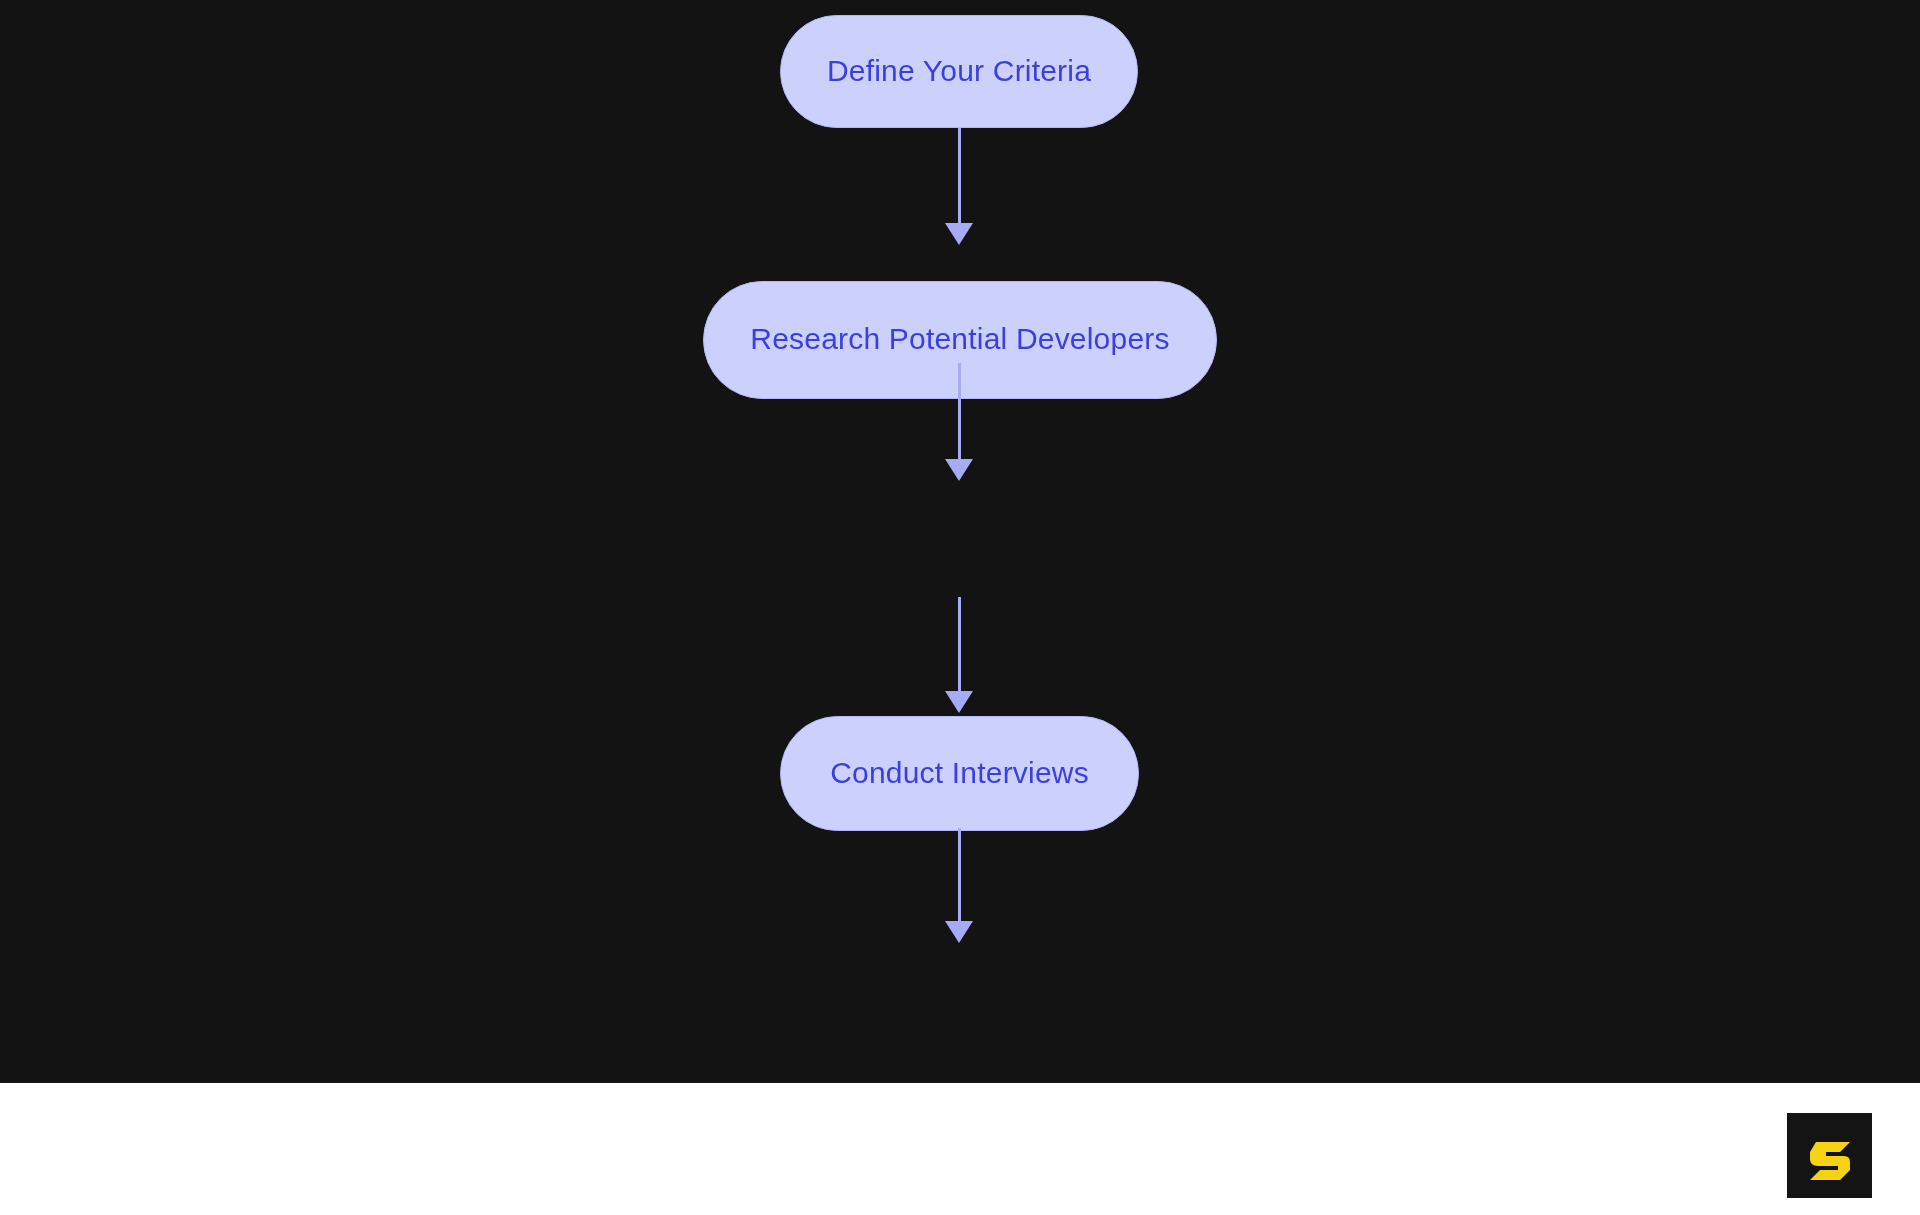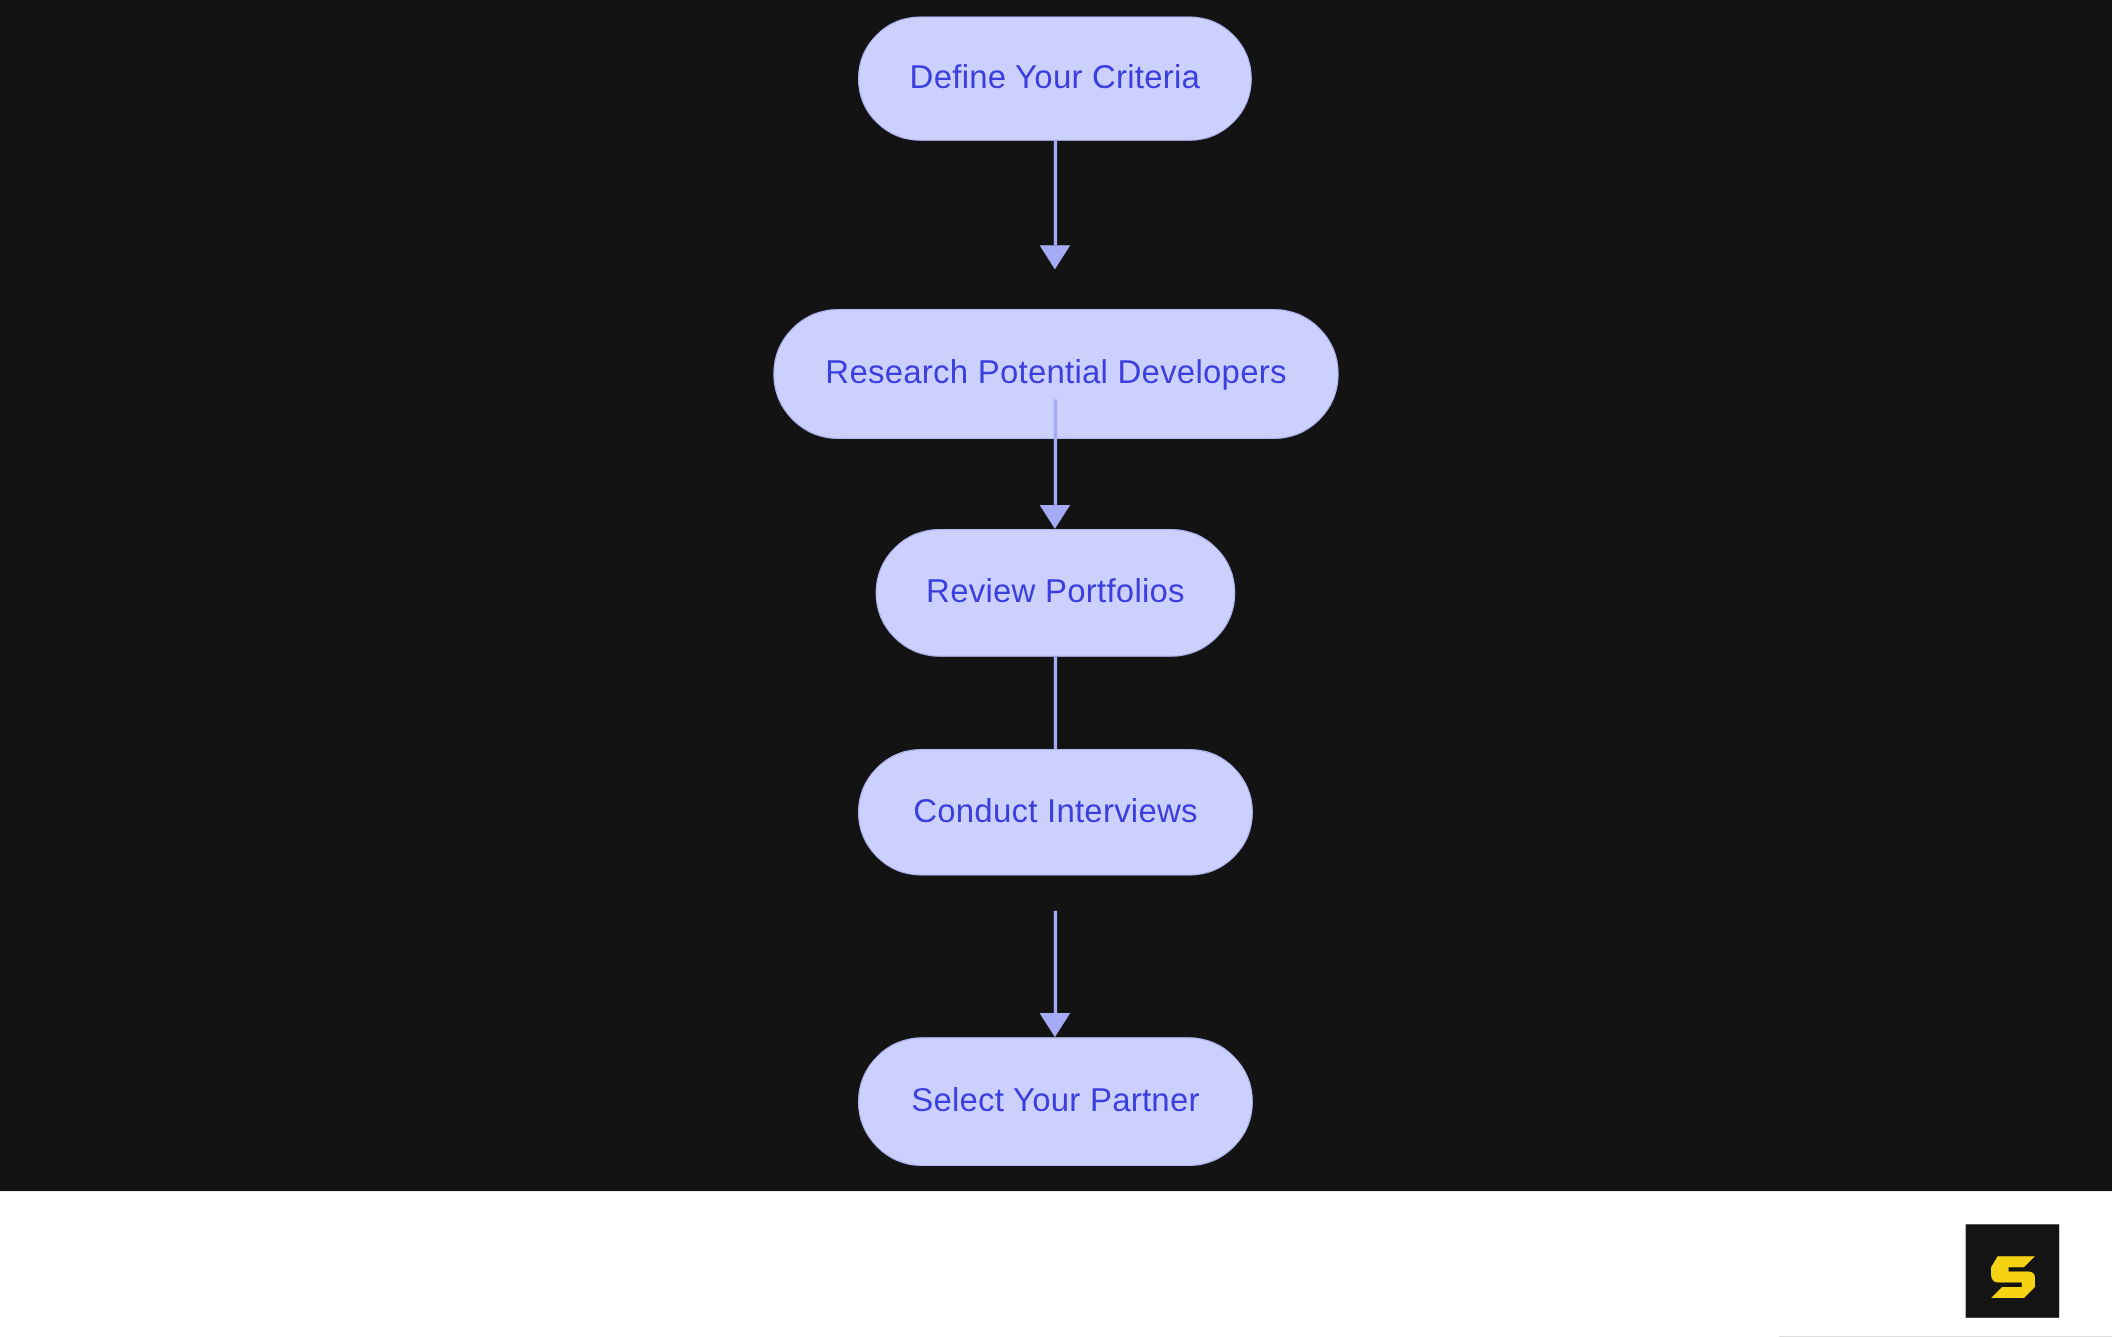--- a/index.html
+++ b/index.html
@@ -128,41 +128,35 @@
 
       <div class="node" style="left:703px; top:245px; width:514px; height:118px;margin-top:36px;">
         <span class="node-label">Research Potential Developers</span>
       </div>
 
       <div class="connector" style="left:959px; top:363px; height:118px;">
         <div class="shaft" style="height:96px;"></div>
         <div class="head" style="top:96px;"></div>
       </div>
 
-      <div class="node" style="left:796px; top:481px; width:327px; height:116px;">
-        <span class="node-label">Review Portfolios</span>
-      </div>
 
       <div class="connector" style="left:959px; top:597px; height:116px;">
         <div class="shaft" style="height:94px;"></div>
         <div class="head" style="top:94px;"></div>
       </div>
 
-      <div class="node" style="left:780px; top:681px; width:359px; height:115px;justify-content:center;">
+      <div class="node" style="left:780px; top:716px; width:359px; height:115px;justify-content:center;">
         <span class="node-label">Conduct Interviews</span>
       </div>
 
       <div class="connector" style="left:959px; top:828px; height:115px;">
         <div class="shaft" style="height:93px;"></div>
         <div class="head" style="top:93px;"></div>
       </div>
 
-      <div class="node" style="left:780px; top:943px; width:359px; height:117px;">
-        <span class="node-label">Select Your Partner</span>
-      </div>
 
     </div>
   </div>
 
   <div id="footer-strip"></div>
 
   <div id="brand-logo">
     <svg width="60" height="60" viewBox="0 0 60 60" aria-hidden="true">
       <path d="M16 16 L50 16 L40 26 L26 26 L26 30 L44 30 Q50 30 50 36 L50 44 L40 54 L10 54 L20 44 L38 44 L38 40 L18 40 Q10 40 10 33 L10 26 Z" fill="#f5d313"></path>
     </svg>

